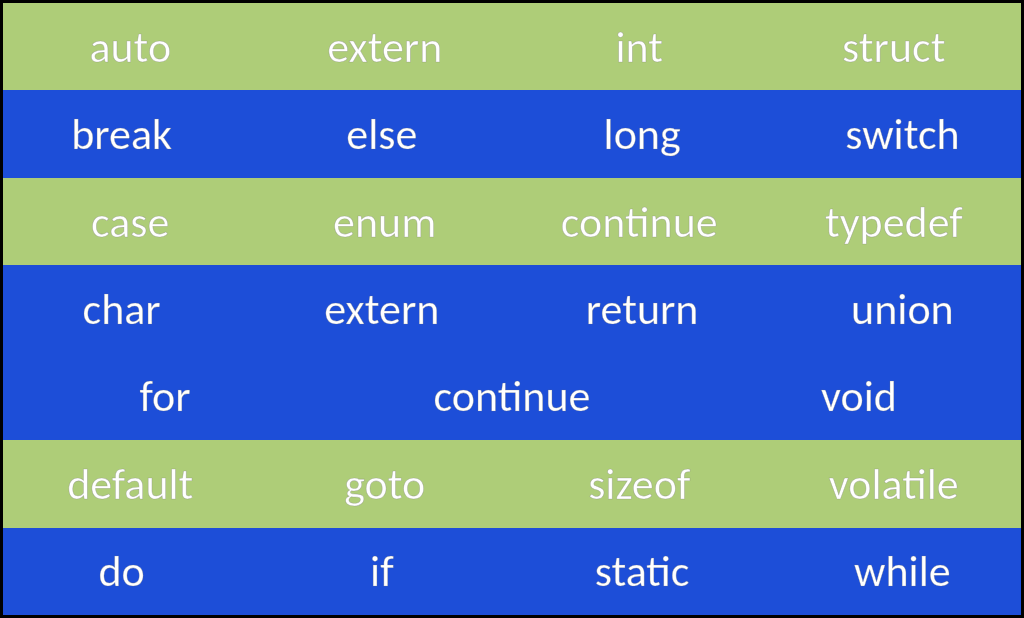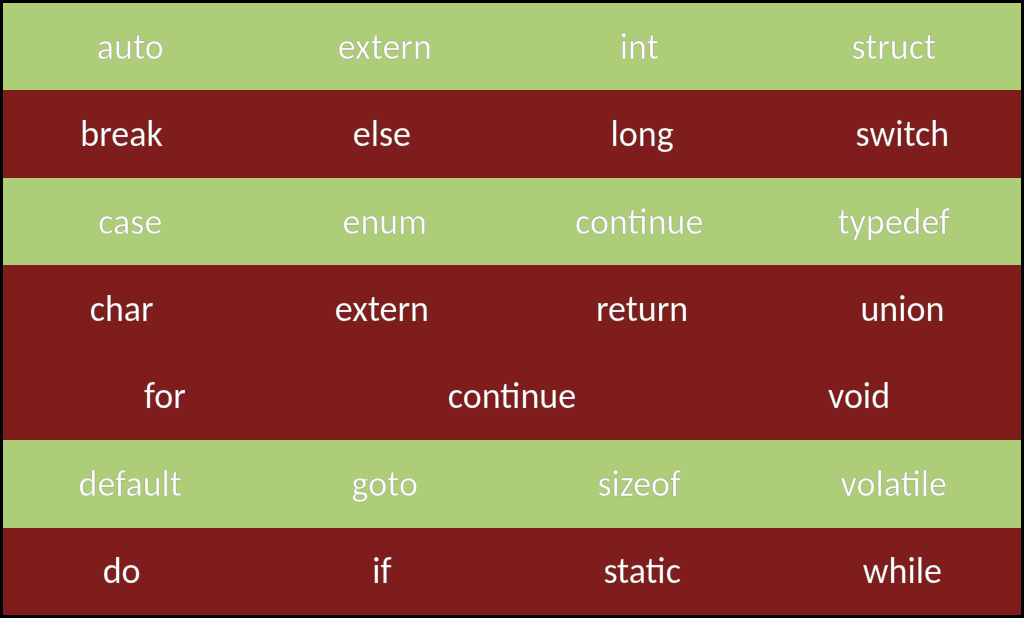--- a/index.html
+++ b/index.html
@@ -15,26 +15,26 @@
       background: #aecd78;
       display: flex;
       flex-direction: column;
     }
     .row {
       flex: 1;
       display: flex;
       align-items: center;
     }
     .row.light { background: #aecd78; }
-    .row.dark  { background: #7f1d1d; gap: 23px; }
+    .row.dark  { background: #1d4ed8; gap: 23px; }
     .cell {
       flex: 1;
       text-align: center;
       color: #ffffff;
-      font-size: 36px;
+      font-size: 44px;
       font-weight: 400;
       line-height: 1;
       
       -webkit-text-stroke: 0.6px rgba(120,120,120,0.45);
     }
   </style>
 </head>
 <body>
 
 <div class="frame">

